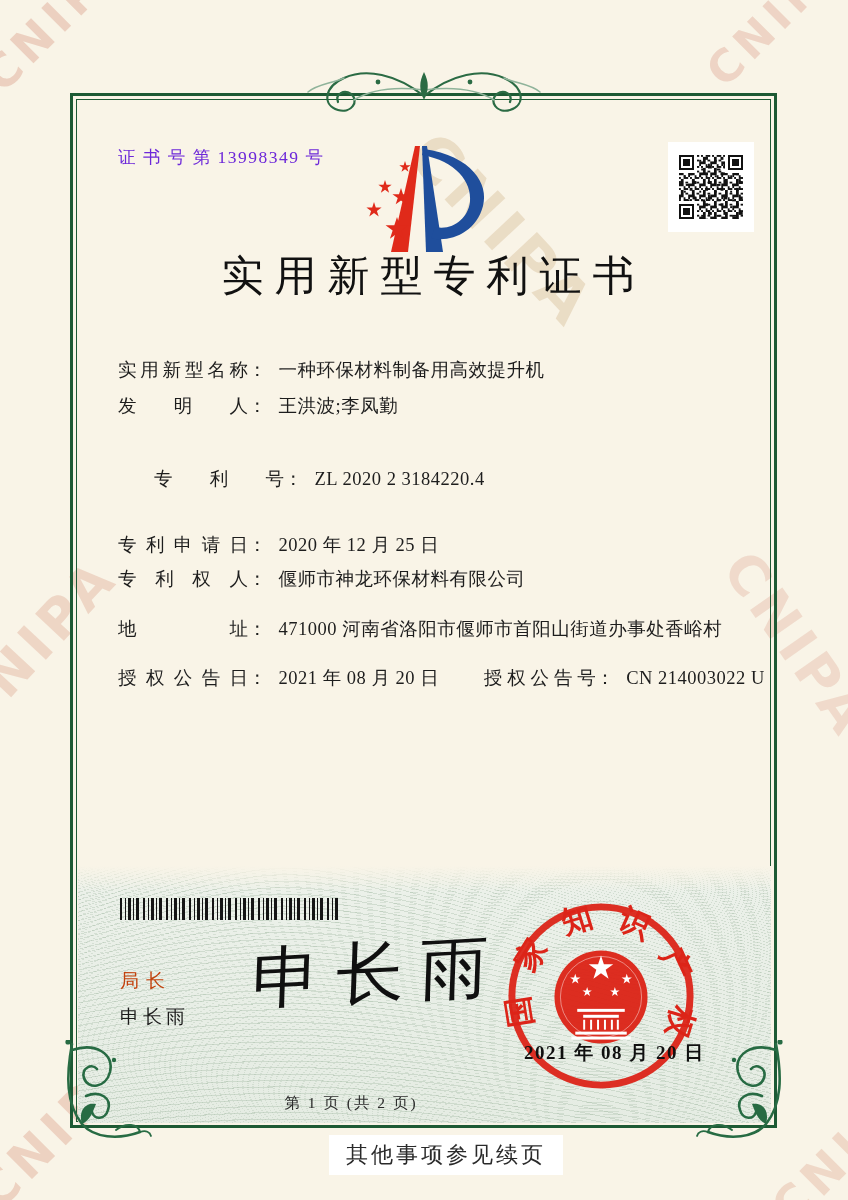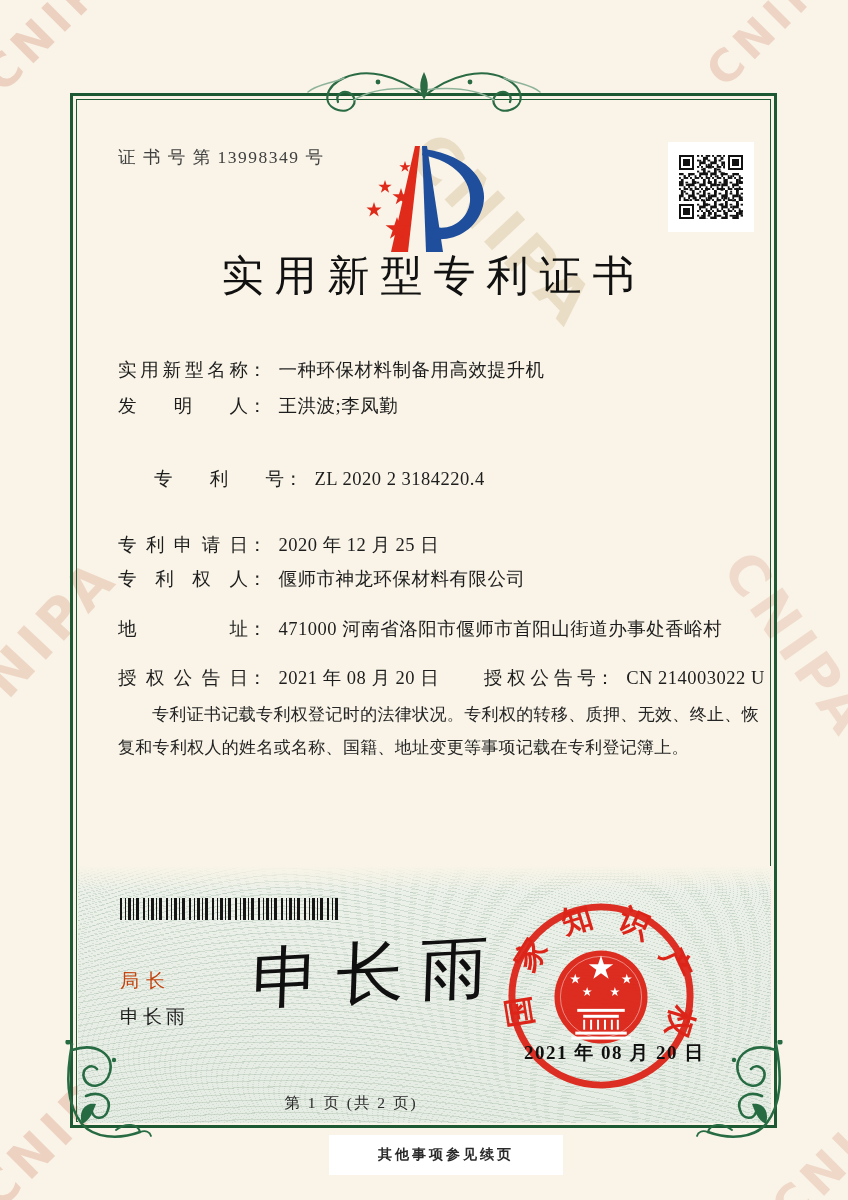--- a/index.html
+++ b/index.html
@@ -20,21 +20,21 @@
       repeating-radial-gradient(ellipse 760px 150px at 30% -40px, transparent 0 5px, rgba(140,168,142,.28) 5px 6px),
       repeating-radial-gradient(ellipse 900px 190px at 75% 300px, transparent 0 6px, rgba(140,168,142,.22) 6px 7px),
       linear-gradient(#ecf1ea,#e5ece3);
   }
   .band-fade{position:absolute;left:0;top:0;width:100%;height:26px;
     background:linear-gradient(#f9f4e7,rgba(249,244,231,0));}
   
   .wm{position:absolute;font-family:"DejaVu Sans","Liberation Sans",sans-serif;
       font-weight:700;letter-spacing:6px;white-space:nowrap;transform-origin:left top;}
   
-  .cert-no{position:absolute;left:118px;top:145px;font-size:17.5px;letter-spacing:1.5px;color:#404040;}
+  .cert-no{position:absolute;left:118px;top:145px;font-size:17.5px;letter-spacing:1.5px;color:#6d28d9;}
   .qr-box{position:absolute;left:668px;top:142px;width:86px;height:90px;background:#ffffff;
           display:flex;align-items:center;justify-content:center;}
   .title{position:absolute;left:4px;top:248px;width:100%;text-align:center;
          font-size:42px;font-weight:400;letter-spacing:11px;text-indent:11px;color:#111;}
   
   .frow{position:absolute;left:118px;font-size:18.5px;color:#1d1d1d;white-space:nowrap;}
   .f-label{display:inline-block;width:130px;text-align:justify;text-align-last:justify;vertical-align:top;}
   .f-colon{display:inline-block;}
   .f-value{margin-left:12px;letter-spacing:.5px;}
   .pair2{margin-left:40px;}
@@ -54,22 +54,22 @@
   .signer-title{position:absolute;left:120px;top:968px;font-size:19px;letter-spacing:7px;color:#c2410c;}
   .signer-name{position:absolute;left:120px;top:1004px;font-size:19px;letter-spacing:4px;color:#1b1b1b;}
   .signature{position:absolute;left:252px;top:928px;font-size:68px;letter-spacing:16px;
              font-weight:500;color:#101010;transform:rotate(-3deg) skewX(-5deg);}
   .seal{position:absolute;left:502px;top:897px;width:198px;height:198px;}
   .seal-date{position:absolute;left:524px;top:1040px;font-size:19px;font-weight:600;
              letter-spacing:1.5px;color:#101010;}
   .page-info{position:absolute;left:0;top:1093px;width:702px;text-align:center;
              font-size:15.5px;letter-spacing:2px;color:#2a2a2a;}
   .cont-note{position:absolute;left:329px;top:1135px;width:234px;height:40px;background:#ffffff;
-             display:flex;align-items:center;justify-content:center;font-size:14px;
-             letter-spacing:3px;color:#2a2a2a;font-weight:bold;}
+             display:flex;align-items:center;justify-content:center;font-size:22px;
+             letter-spacing:3px;color:#2a2a2a;}
   .ornament{position:absolute;pointer-events:none;}
 </style>
 </head>
 <body>
 
 <div class="wm" style="left:-28px;top:64px;font-size:46px;color:rgba(216,150,128,.38);transform:rotate(-45deg);">CNIPA</div>
 <div class="wm" style="left:696px;top:60px;font-size:44px;color:rgba(216,150,128,.33);transform:rotate(-45deg);">CNIPA</div>
 <div class="wm" style="left:448px;top:118px;font-size:62px;color:rgba(214,188,150,.42);transform:rotate(47deg);">CNIPA</div>
 <div class="wm" style="left:-60px;top:700px;font-size:54px;color:rgba(220,160,138,.36);transform:rotate(-47deg);">CNIPA</div>
 <div class="wm" style="left:762px;top:540px;font-size:54px;color:rgba(220,160,138,.30);transform:rotate(55deg);">CNIPA</div>
@@ -204,21 +204,20 @@
 <div class="frow" style="top:665px;">
   <span>
     <span class="f-label">授权公告日</span><span class="f-colon">：</span><span class="f-value">2021 年 08 月 20 日</span>
   </span>
   <span class="pair2">
     <span class="f-label">授权公告号</span><span class="f-colon">：</span><span class="f-value">CN 214003022 U</span>
   </span>
 </div>
 
 <div class="paras">
-  <p>专利证书记载专利权登记时的法律状况。专利权的转移、质押、无效、终止、恢复和专利权人的姓名或名称、国籍、地址变更等事项记载在专利登记簿上。</p>
 </div>
 
 <div class="barcode"></div>
 
 <div class="signer-title">局长</div>
 <div class="signer-name">申长雨</div>
 <div class="signature">申长雨</div>
 
 <svg class="seal" viewBox="0 0 200 200">
   <defs>

